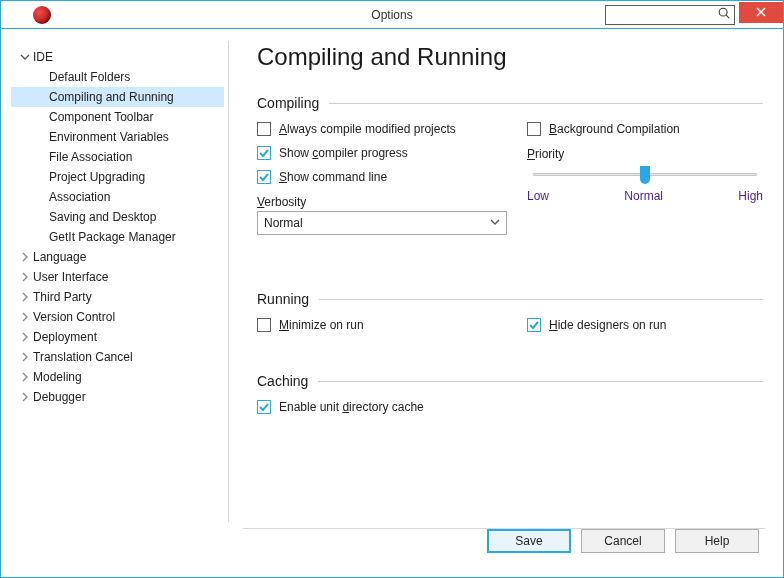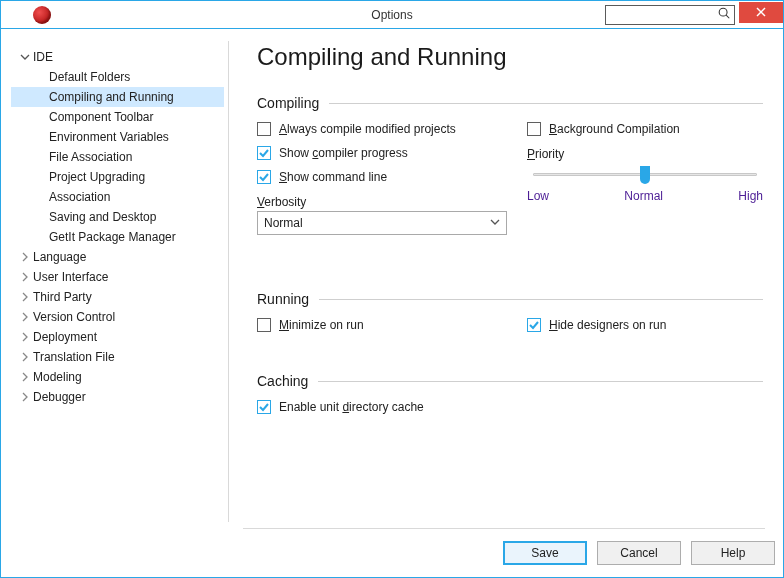--- a/index.html
+++ b/index.html
@@ -132,22 +132,22 @@
     background: #e6e6e6; border: 1px solid #c8c8c8; border-radius: 1px;
   }
   .slider-track .thumb {
     position: absolute; top: -1px; left: 50%; transform: translateX(-50%);
     width: 10px; height: 18px;
     background: #2aa7e7; border-radius: 0 0 6px 6px;
   }
   .slider-labels { display: flex; justify-content: space-between; font-size: 12px; color: #4c1d95; padding: 0 0px; margin-top: -6px; text-align: right;}
 
   .button-bar {
-    height: 48px; display: flex; align-items: center; justify-content: flex-end;
-    gap: 10px; padding-right: 8px;
+    height: 48px; display: flex; justify-content: flex-end;
+    gap: 10px; padding-right: 24px;
     border-top: 0; 
   }
   .section-divider {
     height: 1px; background: #d9d9d9; margin: 0 18px 0 242px;
   }
   .btn {
     min-width: 84px; height: 24px;
     border: 1px solid #adadad; background: #f0f0f0;
     display: inline-flex; align-items: center; justify-content: center;
     font-size: 12px; padding: 0 14px;
@@ -263,21 +263,21 @@
             </svg>
           </span>
         <span class="lbl">Deployment</span>
       </div>
       <div class="tree-item level-1">
         <span class="chev">
             <svg viewBox="0 0 10 10">
               <polyline points="3,1 7,5 3,9" fill="none" stroke="#888" stroke-width="1.3"></polyline>
             </svg>
           </span>
-        <span class="lbl">Translation File</span>
+        <span class="lbl">Translation Cancel</span>
       </div>
       <div class="tree-item level-1">
         <span class="chev">
             <svg viewBox="0 0 10 10">
               <polyline points="3,1 7,5 3,9" fill="none" stroke="#888" stroke-width="1.3"></polyline>
             </svg>
           </span>
         <span class="lbl">Modeling</span>
       </div>
       <div class="tree-item level-1">

